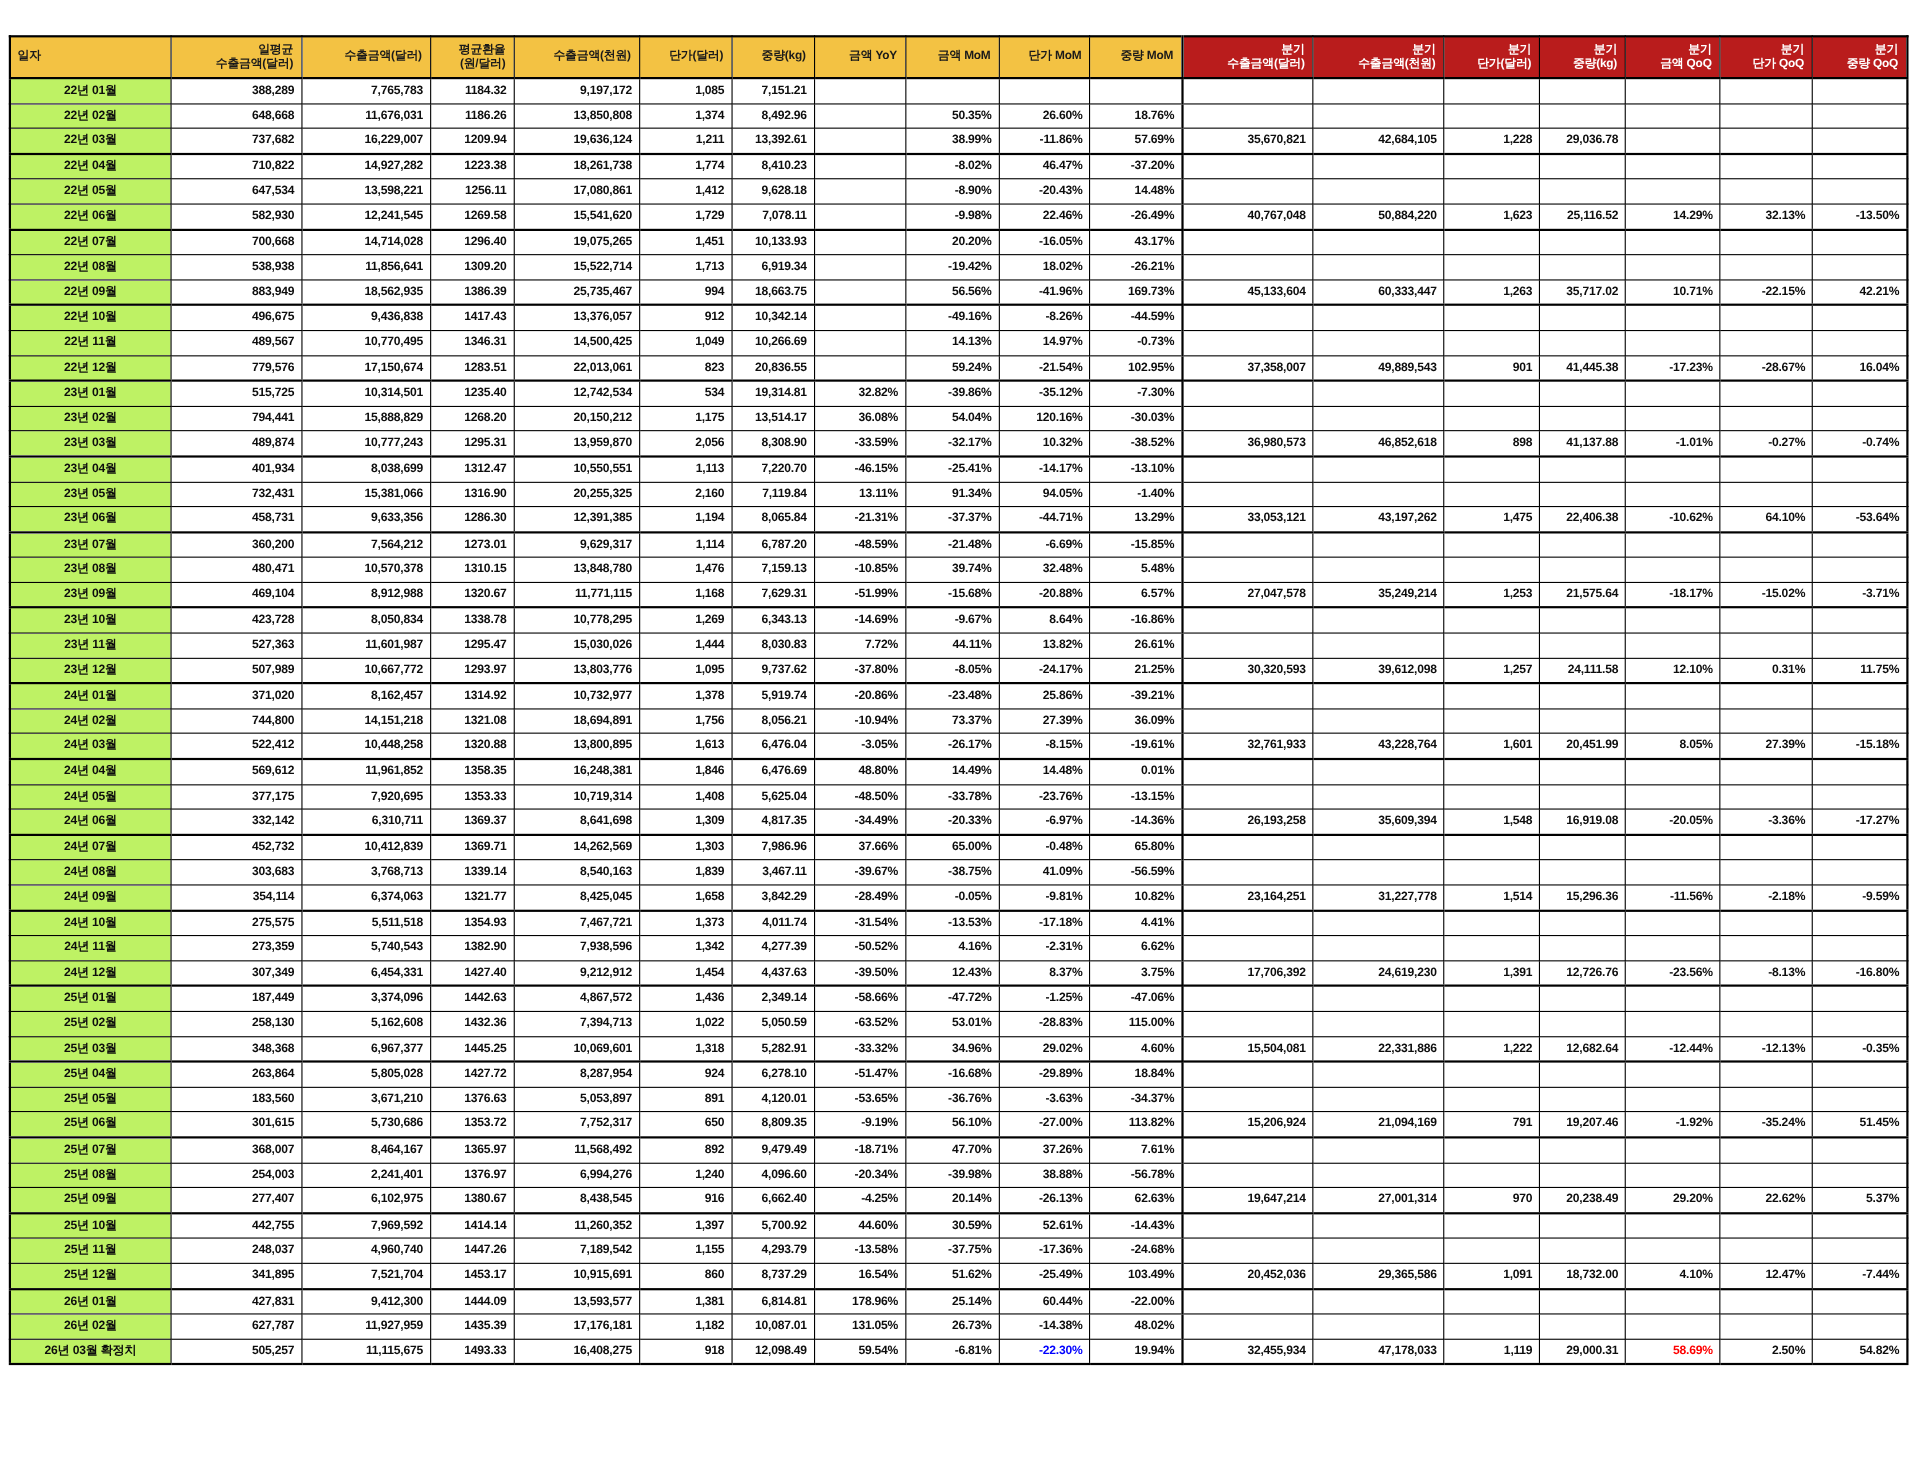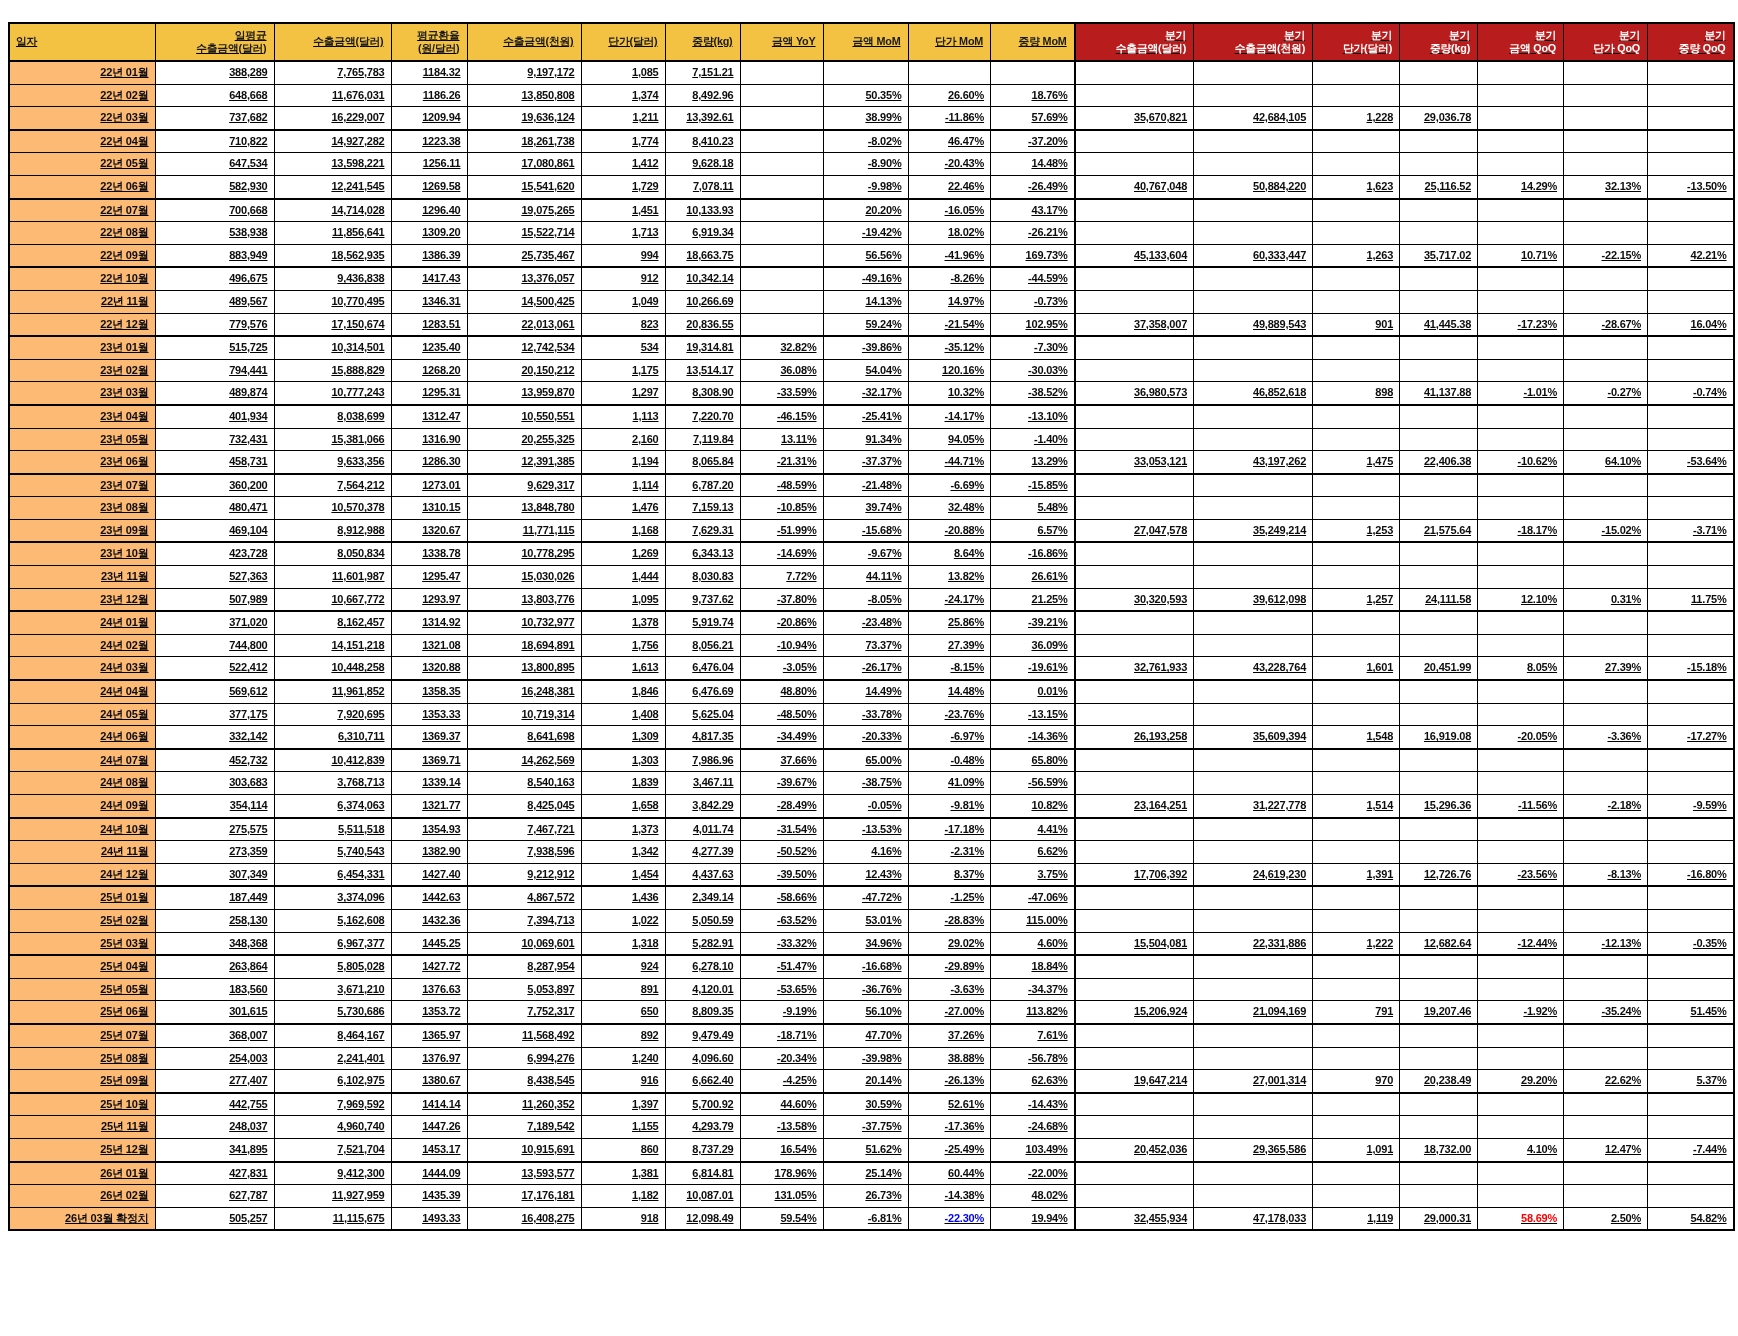--- a/index.html
+++ b/index.html
@@ -1,21 +1,21 @@
 <!DOCTYPE html>
 <html><head>
 <meta charset="utf-8">
 <style>
   * { margin:0; padding:0; box-sizing:border-box; }
   html,body {
     width:1738px; height:1336px; background:#ffffff;
     font-family:"Liberation Sans","DejaVu Sans",sans-serif;
     -webkit-font-smoothing:antialiased;
   }
-  #sheet { position:absolute; left:8px; top:22px;text-decoration:underline; }
+  #sheet { position:absolute; left:8px; top:32px; }
   table#grid {
     border-collapse:collapse; table-layout:fixed;
     border:2.5px solid #000;
   }
   #grid th, #grid td {
     border:1px solid #000;
     overflow:hidden; white-space:nowrap;
     font-weight:700; color:#0d0d0d;
     letter-spacing:-0.2px;
   }
@@ -29,21 +29,21 @@
   #grid thead th.gold { background:#f3c243; color:#1a1a1a; }
   #grid thead th.navy { background:#b91c1c; color:#ffffff; }
   #grid thead th.first { text-align:left; padding-left:6px; }
   
   #grid tbody td {
     height:21.6px; font-size:11px; line-height:21.6px;
     text-align:right; padding:0 6px 0 2px;
     background:#ffffff;
   }
   #grid tbody td.label {
-    background:#fdba74; text-align:right; padding-left:6px;
+    background:#bef264; text-align:center; padding-left:6px;
     font-size:11px;
   }
   #grid tbody tr.qend td { border-bottom:2.5px solid #000; }
   #grid th.sep, #grid td.sep { border-right:2px solid #000; }
 </style>
 </head>
 <body>
 
 <div id="sheet">
   <table id="grid">
@@ -378,21 +378,21 @@
           <td></td>
           <td></td>
           <td></td>
         </tr>
         <tr class="qend">
           <td class="label">23년 03월</td>
           <td>489,874</td>
           <td>10,777,243</td>
           <td>1295.31</td>
           <td>13,959,870</td>
-          <td>1,297</td>
+          <td>2,056</td>
           <td>8,308.90</td>
           <td>-33.59%</td>
           <td>-32.17%</td>
           <td>10.32%</td>
           <td class=" sep">-38.52%</td>
           <td>36,980,573</td>
           <td>46,852,618</td>
           <td>898</td>
           <td>41,137.88</td>
           <td>-1.01%</td>

